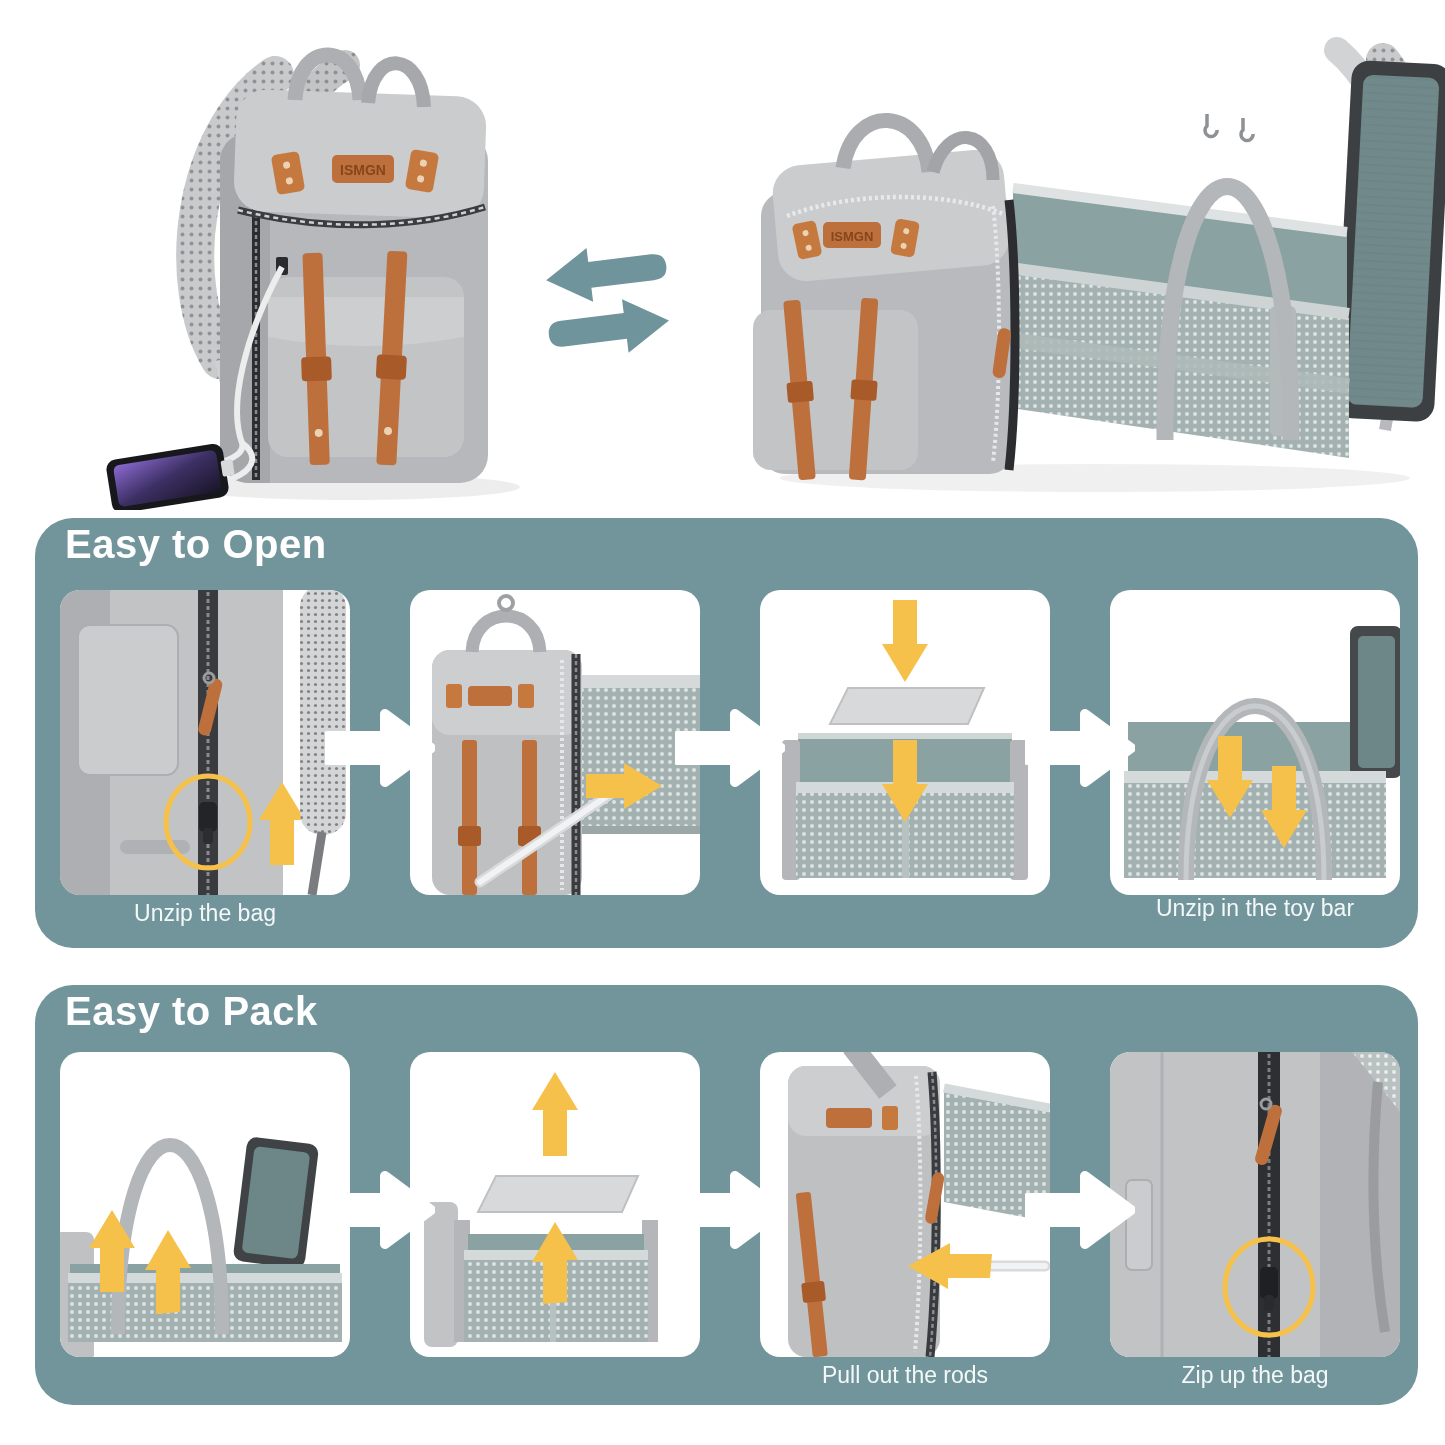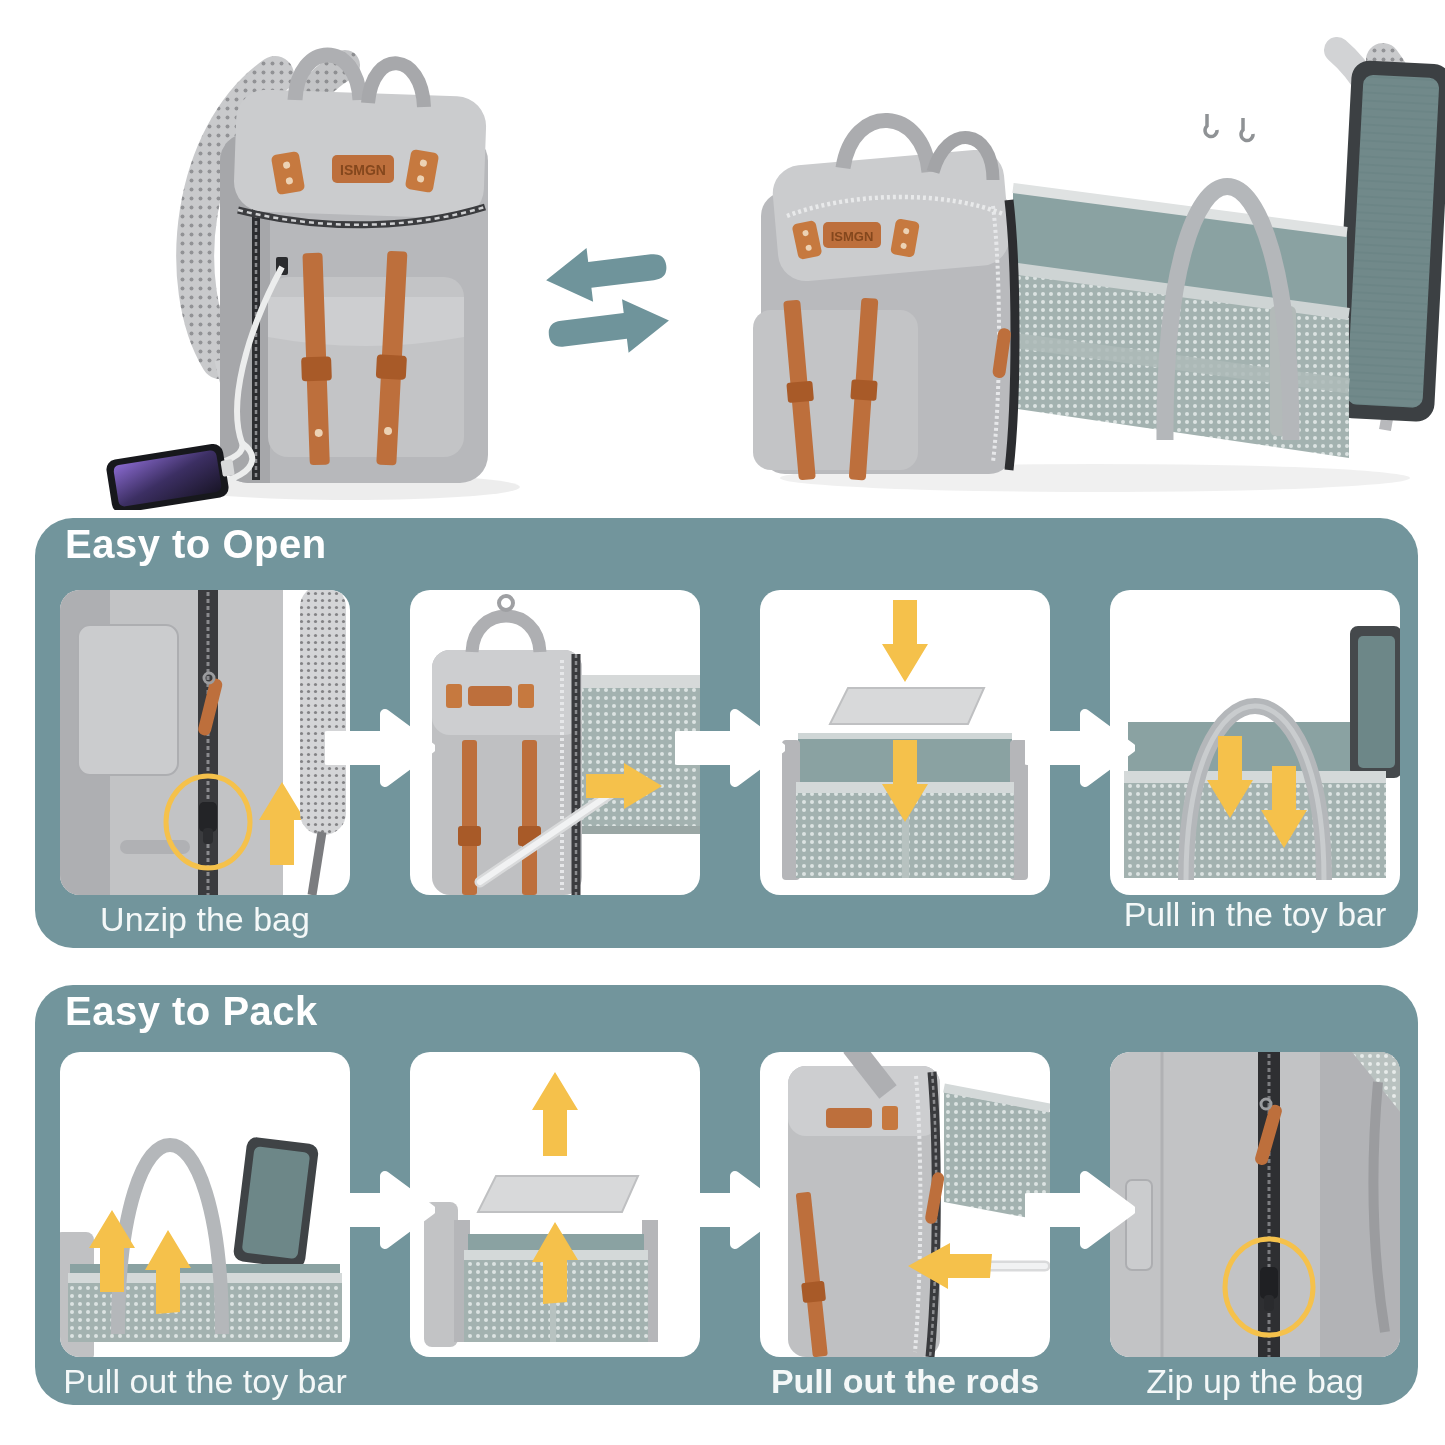--- a/index.html
+++ b/index.html
@@ -22,21 +22,21 @@
     font-size:40px;font-weight:700;letter-spacing:.5px;
     color:var(--title-color,#fff);
   }
   .card{
     position:absolute;width:290px;height:305px;background:#fff;
     border-radius:20px;overflow:hidden;
   }
   .card svg{width:100%;height:100%;display:block;}
   .step-label{
     position:absolute;width:290px;text-align:center;
-    font-size:34px;color:var(--label-color,#f4f8f8);
+    font-size:23px;color:var(--label-color,#f4f8f8);
   }
   .step-arrow{position:absolute;width:110px;height:96px;z-index:6;}
   .step-arrow svg{width:100%;height:100%;display:block;}
   .step-arrow path{
     fill:var(--step-arrow-color,#fff);
     stroke:var(--step-arrow-color,#fff);
     stroke-width:10;stroke-linejoin:round;
   }
   .yellow{fill:var(--highlight-yellow,#f5c14b);}
   .yellow-stroke{fill:none;stroke:var(--highlight-yellow,#f5c14b);}
@@ -346,21 +346,21 @@
           <path d="M2 36 H60 V14 L106 48 L60 82 V60 H2 Z"></path>
         </svg>
     </div>
     <div class="step-arrow" style="left:990px;top:182px;">
       <svg viewBox="0 0 110 96">
           <path d="M2 36 H60 V14 L106 48 L60 82 V60 H2 Z"></path>
         </svg>
     </div>
 
     <div class="step-label" style="left:25px;top:382px;">Unzip the bag</div>
-    <div class="step-label" style="left:1075px;top:377px;">Pull in the toy bar</div>
+    <div class="step-label" style="left:1075px;top:377px;">Unzip in the toy bar</div>
   </div>
 
   <div class="panel" id="close-panel">
     <div class="panel-title">Easy to Pack</div>
 
     <div class="card" style="left:25px;top:67px;">
       <svg viewBox="0 0 290 305">
         <defs>
           <pattern id="c1m" width="8" height="8" patternUnits="userSpaceOnUse">
             <rect width="8" height="8" fill="#a3b2b0"></rect>
@@ -482,18 +482,17 @@
       <svg viewBox="0 0 110 96">
           <path d="M2 36 H60 V14 L106 48 L60 82 V60 H2 Z"></path>
         </svg>
     </div>
     <div class="step-arrow" style="left:990px;top:177px;">
       <svg viewBox="0 0 110 96">
           <path d="M2 36 H60 V14 L106 48 L60 82 V60 H2 Z"></path>
         </svg>
     </div>
 
-    <div class="step-label" style="left:25px;top:377px;">Pull out the toy bar</div>
-    <div class="step-label" style="left:725px;top:377px;font-weight:bold;">Pull out the rods</div>
+    <div class="step-label" style="left:725px;top:377px;">Pull out the rods</div>
     <div class="step-label" style="left:1075px;top:377px;">Zip up the bag</div>
   </div>
 
 </div>
 
 </body></html>

